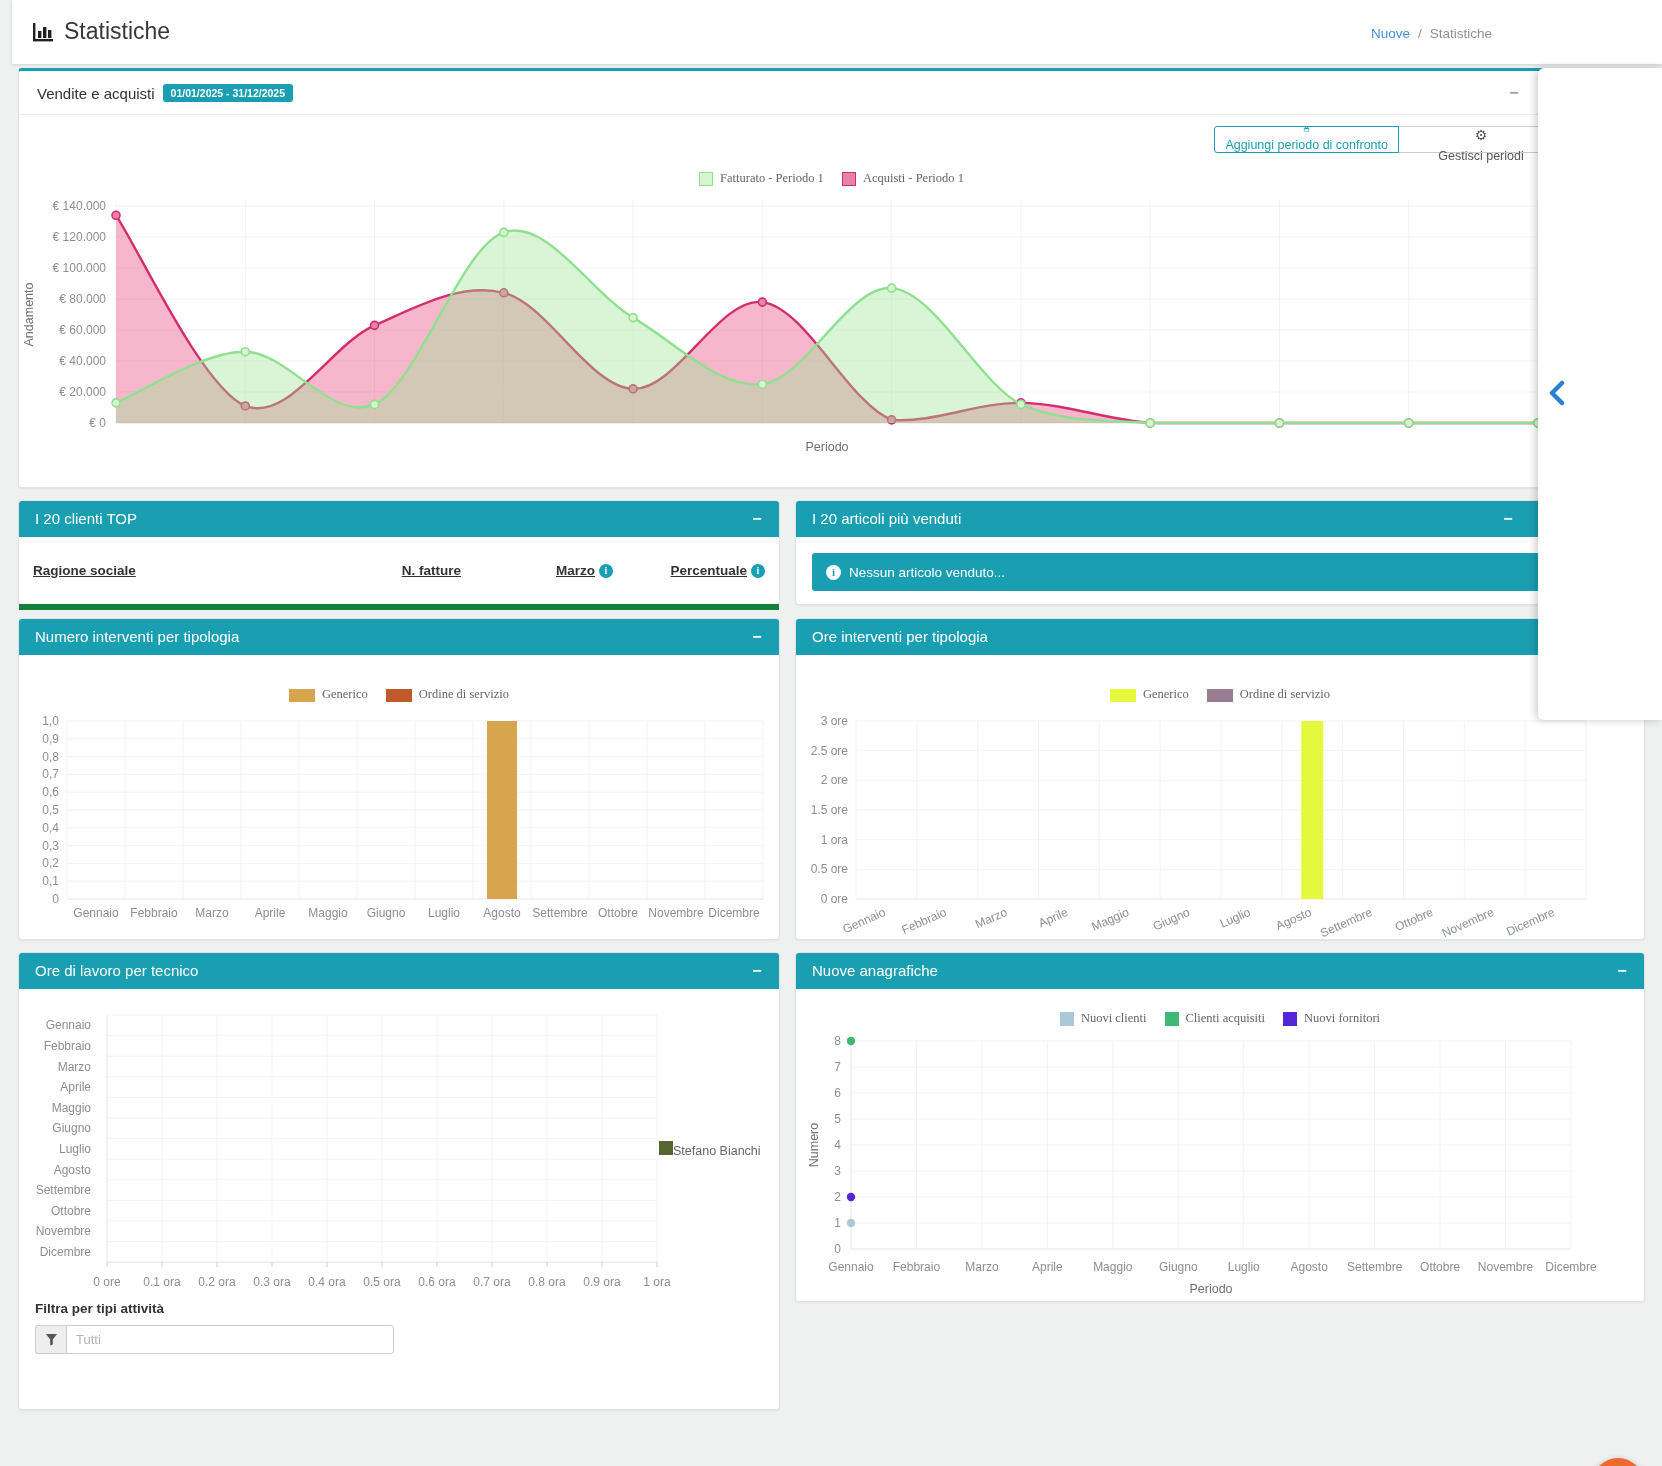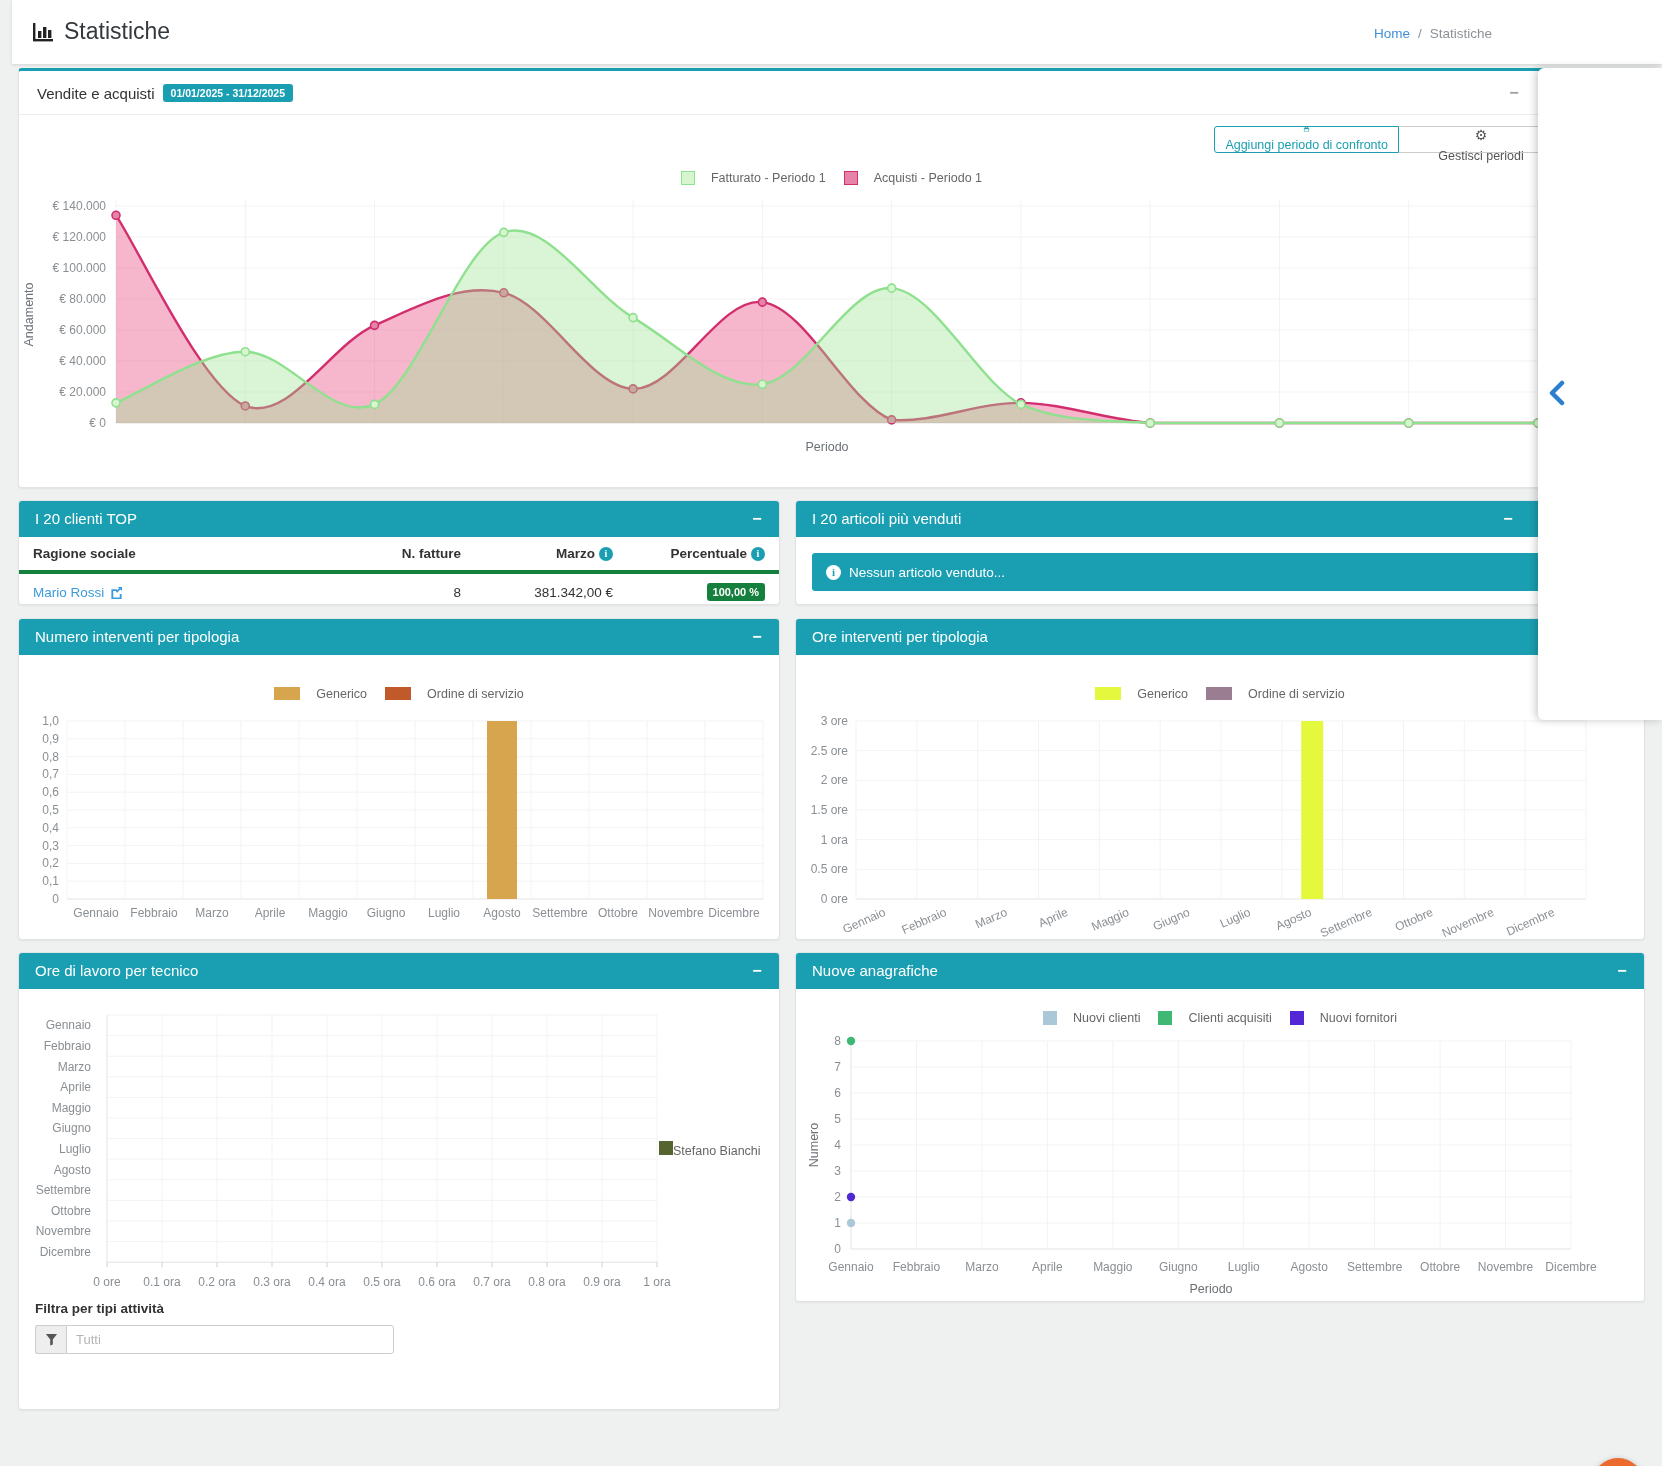--- a/index.html
+++ b/index.html
@@ -21,26 +21,26 @@
   #panel-vendite { left:18px; top:68px; width:1627px; height:420px; border-top:3px solid #1a9fb2; }
   .vendite-head { position:absolute; left:0; top:0; width:100%; height:44px; border-bottom:1px solid #ececec; }
   .vendite-title { position:absolute; left:18px; top:13px; font-size:15px; color:#333; }
   .badge-teal { display:inline-block; background:#1a9fb2; color:#fff; font-size:10.5px; font-weight:bold; padding:3px 8px; border-radius:3px; vertical-align:2px; margin-left:8px; }
   .toolbar { position:absolute; right:80px; top:55px; display:flex; }
   .btn { height:27px; font-size:12.5px; padding:0 10px; background:#fff; border:1px solid #ccc; display:flex; align-items:center; gap:6px; cursor:pointer; white-space:nowrap;flex-direction:column; }
   .btn.teal { color:#1a9fb2; border-color:#1a9fb2; border-radius:3px 0 0 3px; z-index:2; }
   .btn.gray { color:#555; border-left:none; border-radius:0 3px 3px 0; }
 
   .chart-legend { position:absolute; display:flex; gap:18px; justify-content:center; width:100%; font-size:12.5px; color:#666; align-items:center; }
-  .chart-legend .item { display:flex; align-items:flex-start; gap:16px; }
+  .chart-legend .item { display:flex; align-items:flex-end; gap:7px;font-family:Liberation Serif, serif; }
   .sw { width:26px; height:13px; display:inline-block; }
   .sw.sq { width:14px; height:14px; }
 
   table.top-clients { width:100%; border-collapse:collapse; font-size:13.5px; color:#333; }
-  table.top-clients th { text-align:left; font-weight:bold; padding:9px 14px; border-bottom:4px solid #15803d; }
+  table.top-clients th { text-align:left; font-weight:bold; padding:26px 14px; border-bottom:6px solid #15803d;text-decoration:underline; }
   table.top-clients td { padding:9px 14px; }
   table.top-clients .num { text-align:right; }
   .info-ic { display:inline-block; width:14px; height:14px; border-radius:50%; background:#1a9fb2; color:#fff; font-size:10px; font-weight:bold; text-align:center; line-height:14px; font-family:"Liberation Serif",serif; margin-left:4px; vertical-align:1px; }
   a.row-link { color:#3d9bdb; text-decoration:none; display:inline-flex; align-items:center; gap:6px; }
   .pct-badge { background:#15803d; color:#fff; font-size:11px; font-weight:bold; padding:3px 6px; border-radius:3px; float:right; }
 
   .alert-teal { position:absolute; left:16px; right:16px; top:52px; height:38px; background:#1a9fb2; border-radius:3px; color:#fff; font-size:13.5px; display:flex; align-items:center; padding:0 14px; gap:8px; }
   .alert-info-ic { width:15px; height:15px; border-radius:50%; background:#fff; color:#1a9fb2; font-size:11px; font-weight:bold; text-align:center; line-height:15px; font-family:"Liberation Serif",serif; }
 
   svg text { font-family:"Liberation Sans",sans-serif; }
@@ -68,21 +68,21 @@
     <svg width="22" height="22" viewBox="0 0 22 22">
       <rect x="1" y="2" width="2.4" height="18" fill="#222"></rect>
       <rect x="1" y="18" width="20" height="2.4" fill="#222"></rect>
       <rect x="6" y="10" width="3.4" height="7" fill="#222"></rect>
       <rect x="11" y="6" width="3.4" height="11" fill="#222"></rect>
       <rect x="16" y="9" width="3.4" height="8" fill="#222"></rect>
     </svg>
     <span>Statistiche</span>
   </div>
   <div class="breadcrumb">
-    <a href="#">Home</a>
+    <a href="#">Nuove</a>
     <span>/</span>
     <span>Statistiche</span>
   </div>
 </div>
 
 <div class="panel" id="panel-vendite">
   <div class="vendite-head">
     <div class="vendite-title">
       <span>Vendite e acquisti</span><span class="badge-teal">01/01/2025 - 31/12/2025</span>
     </div>

